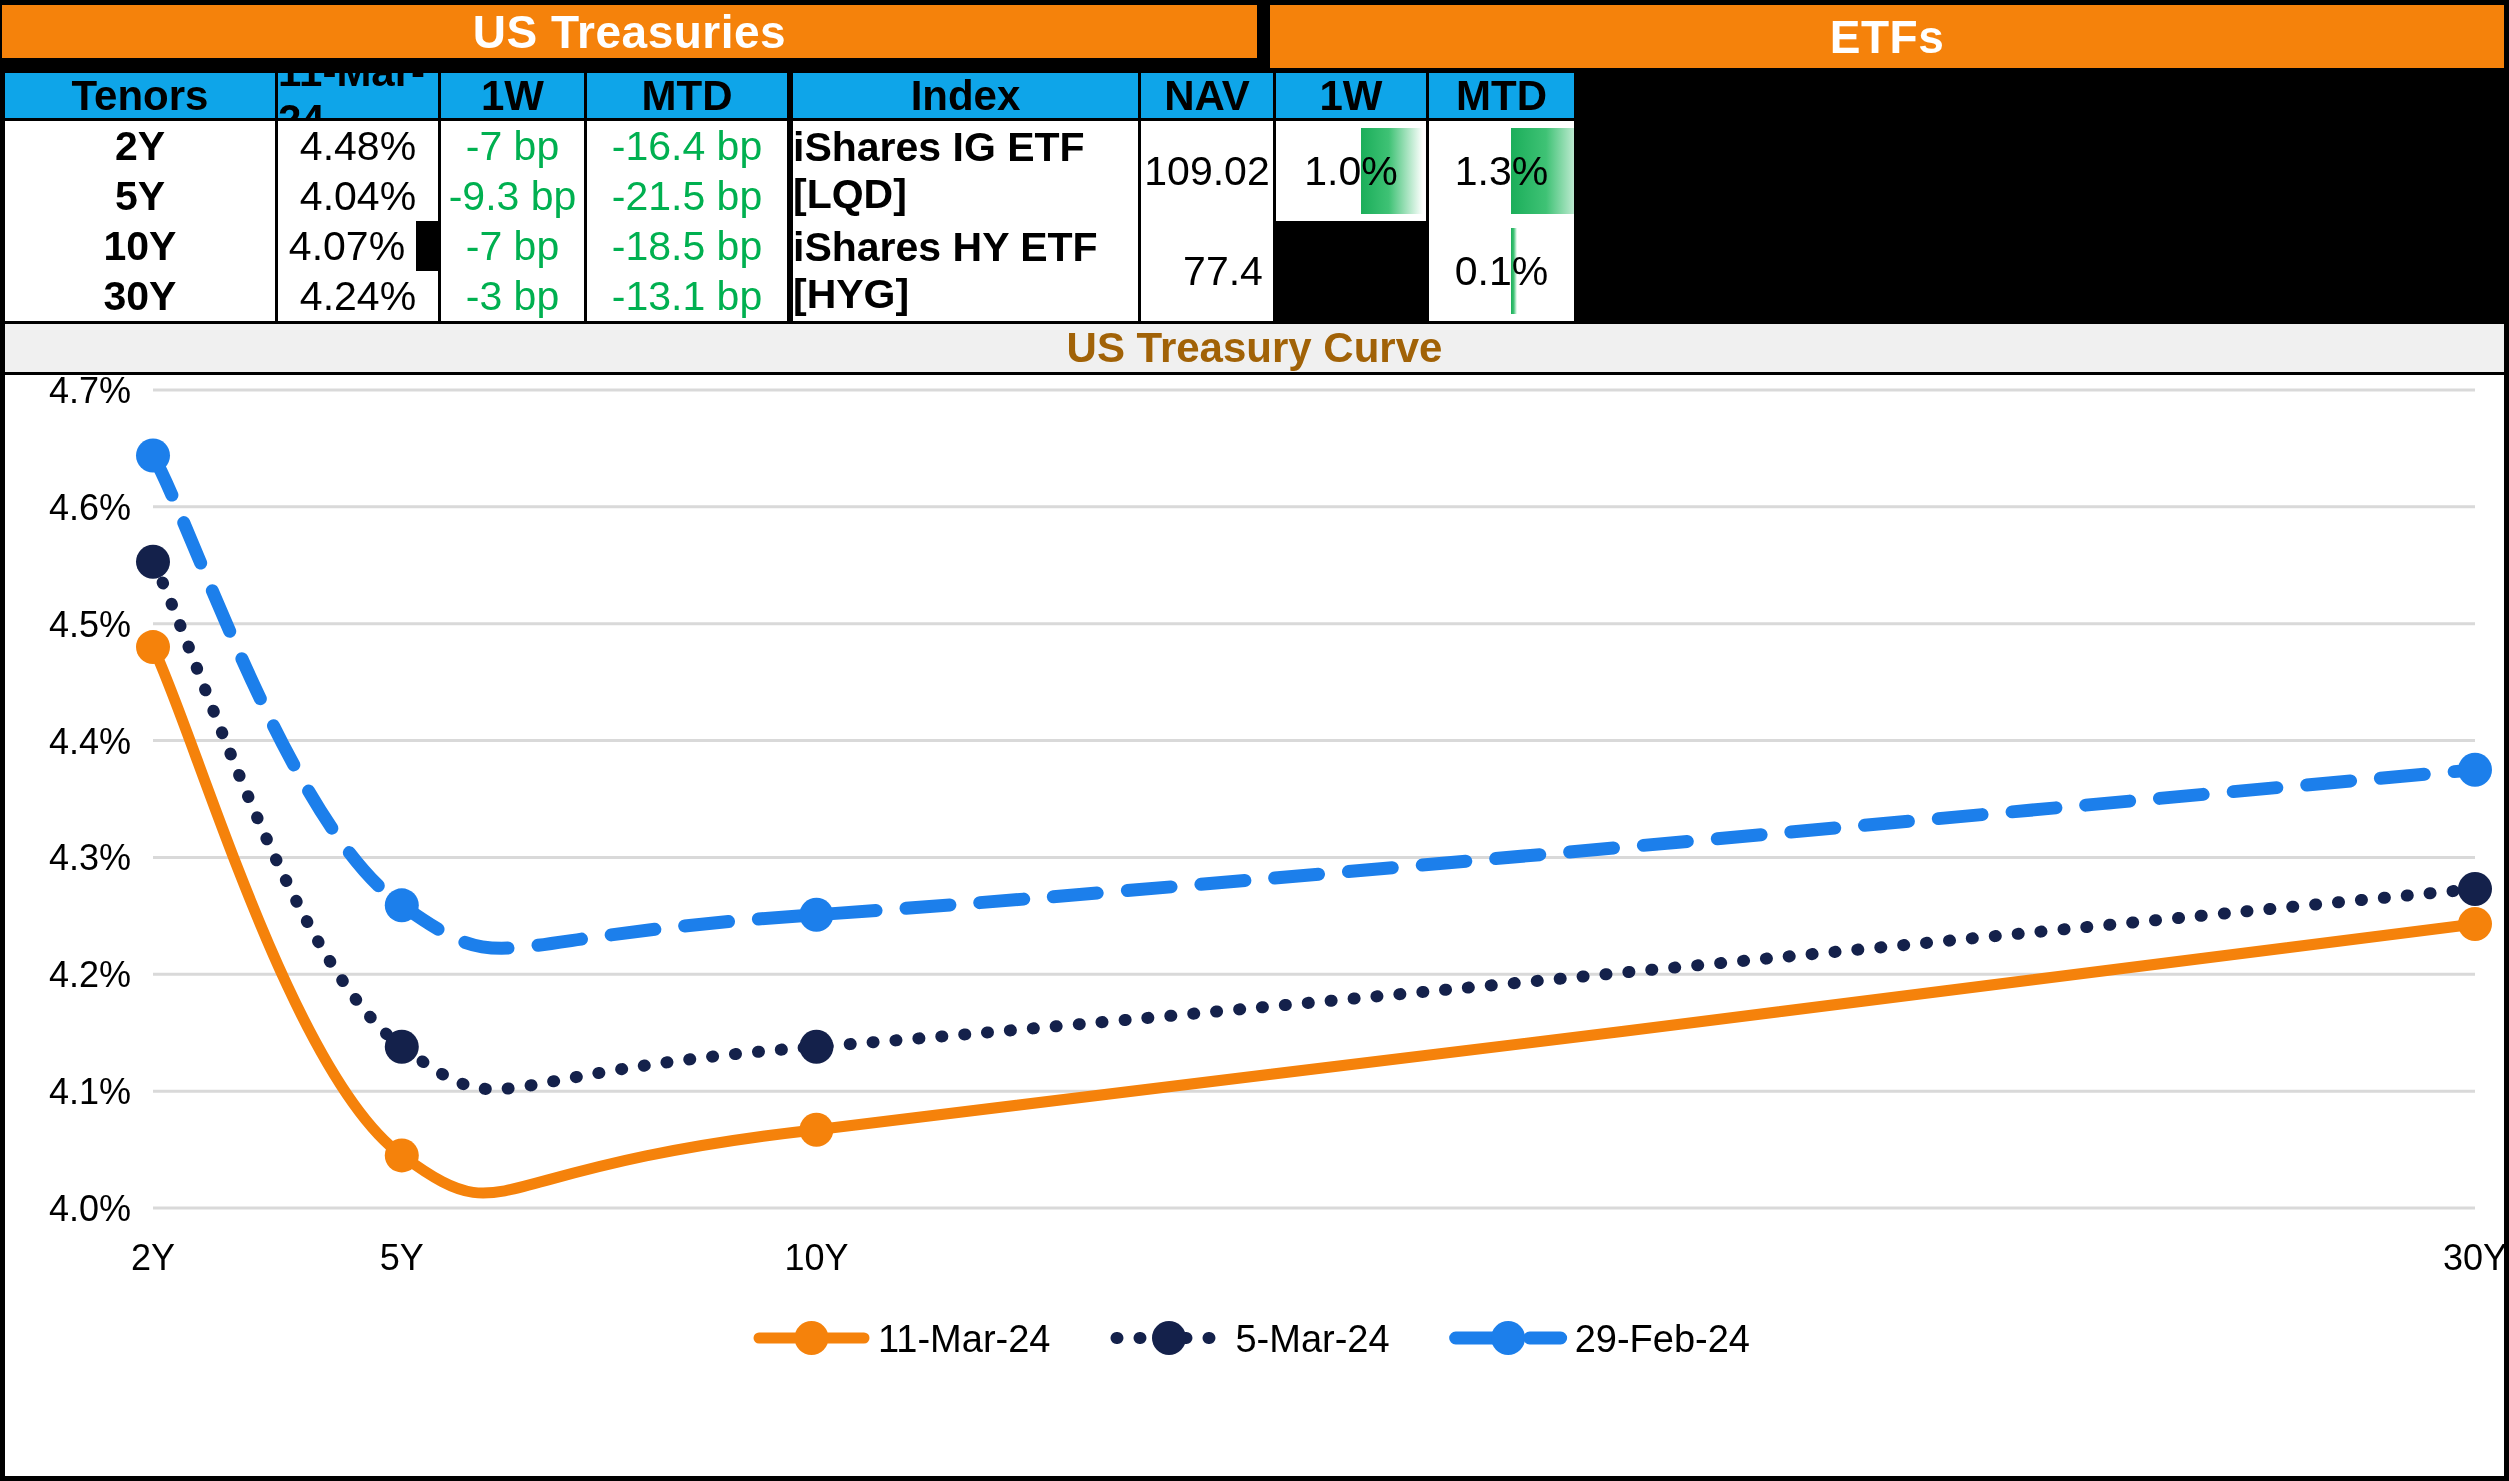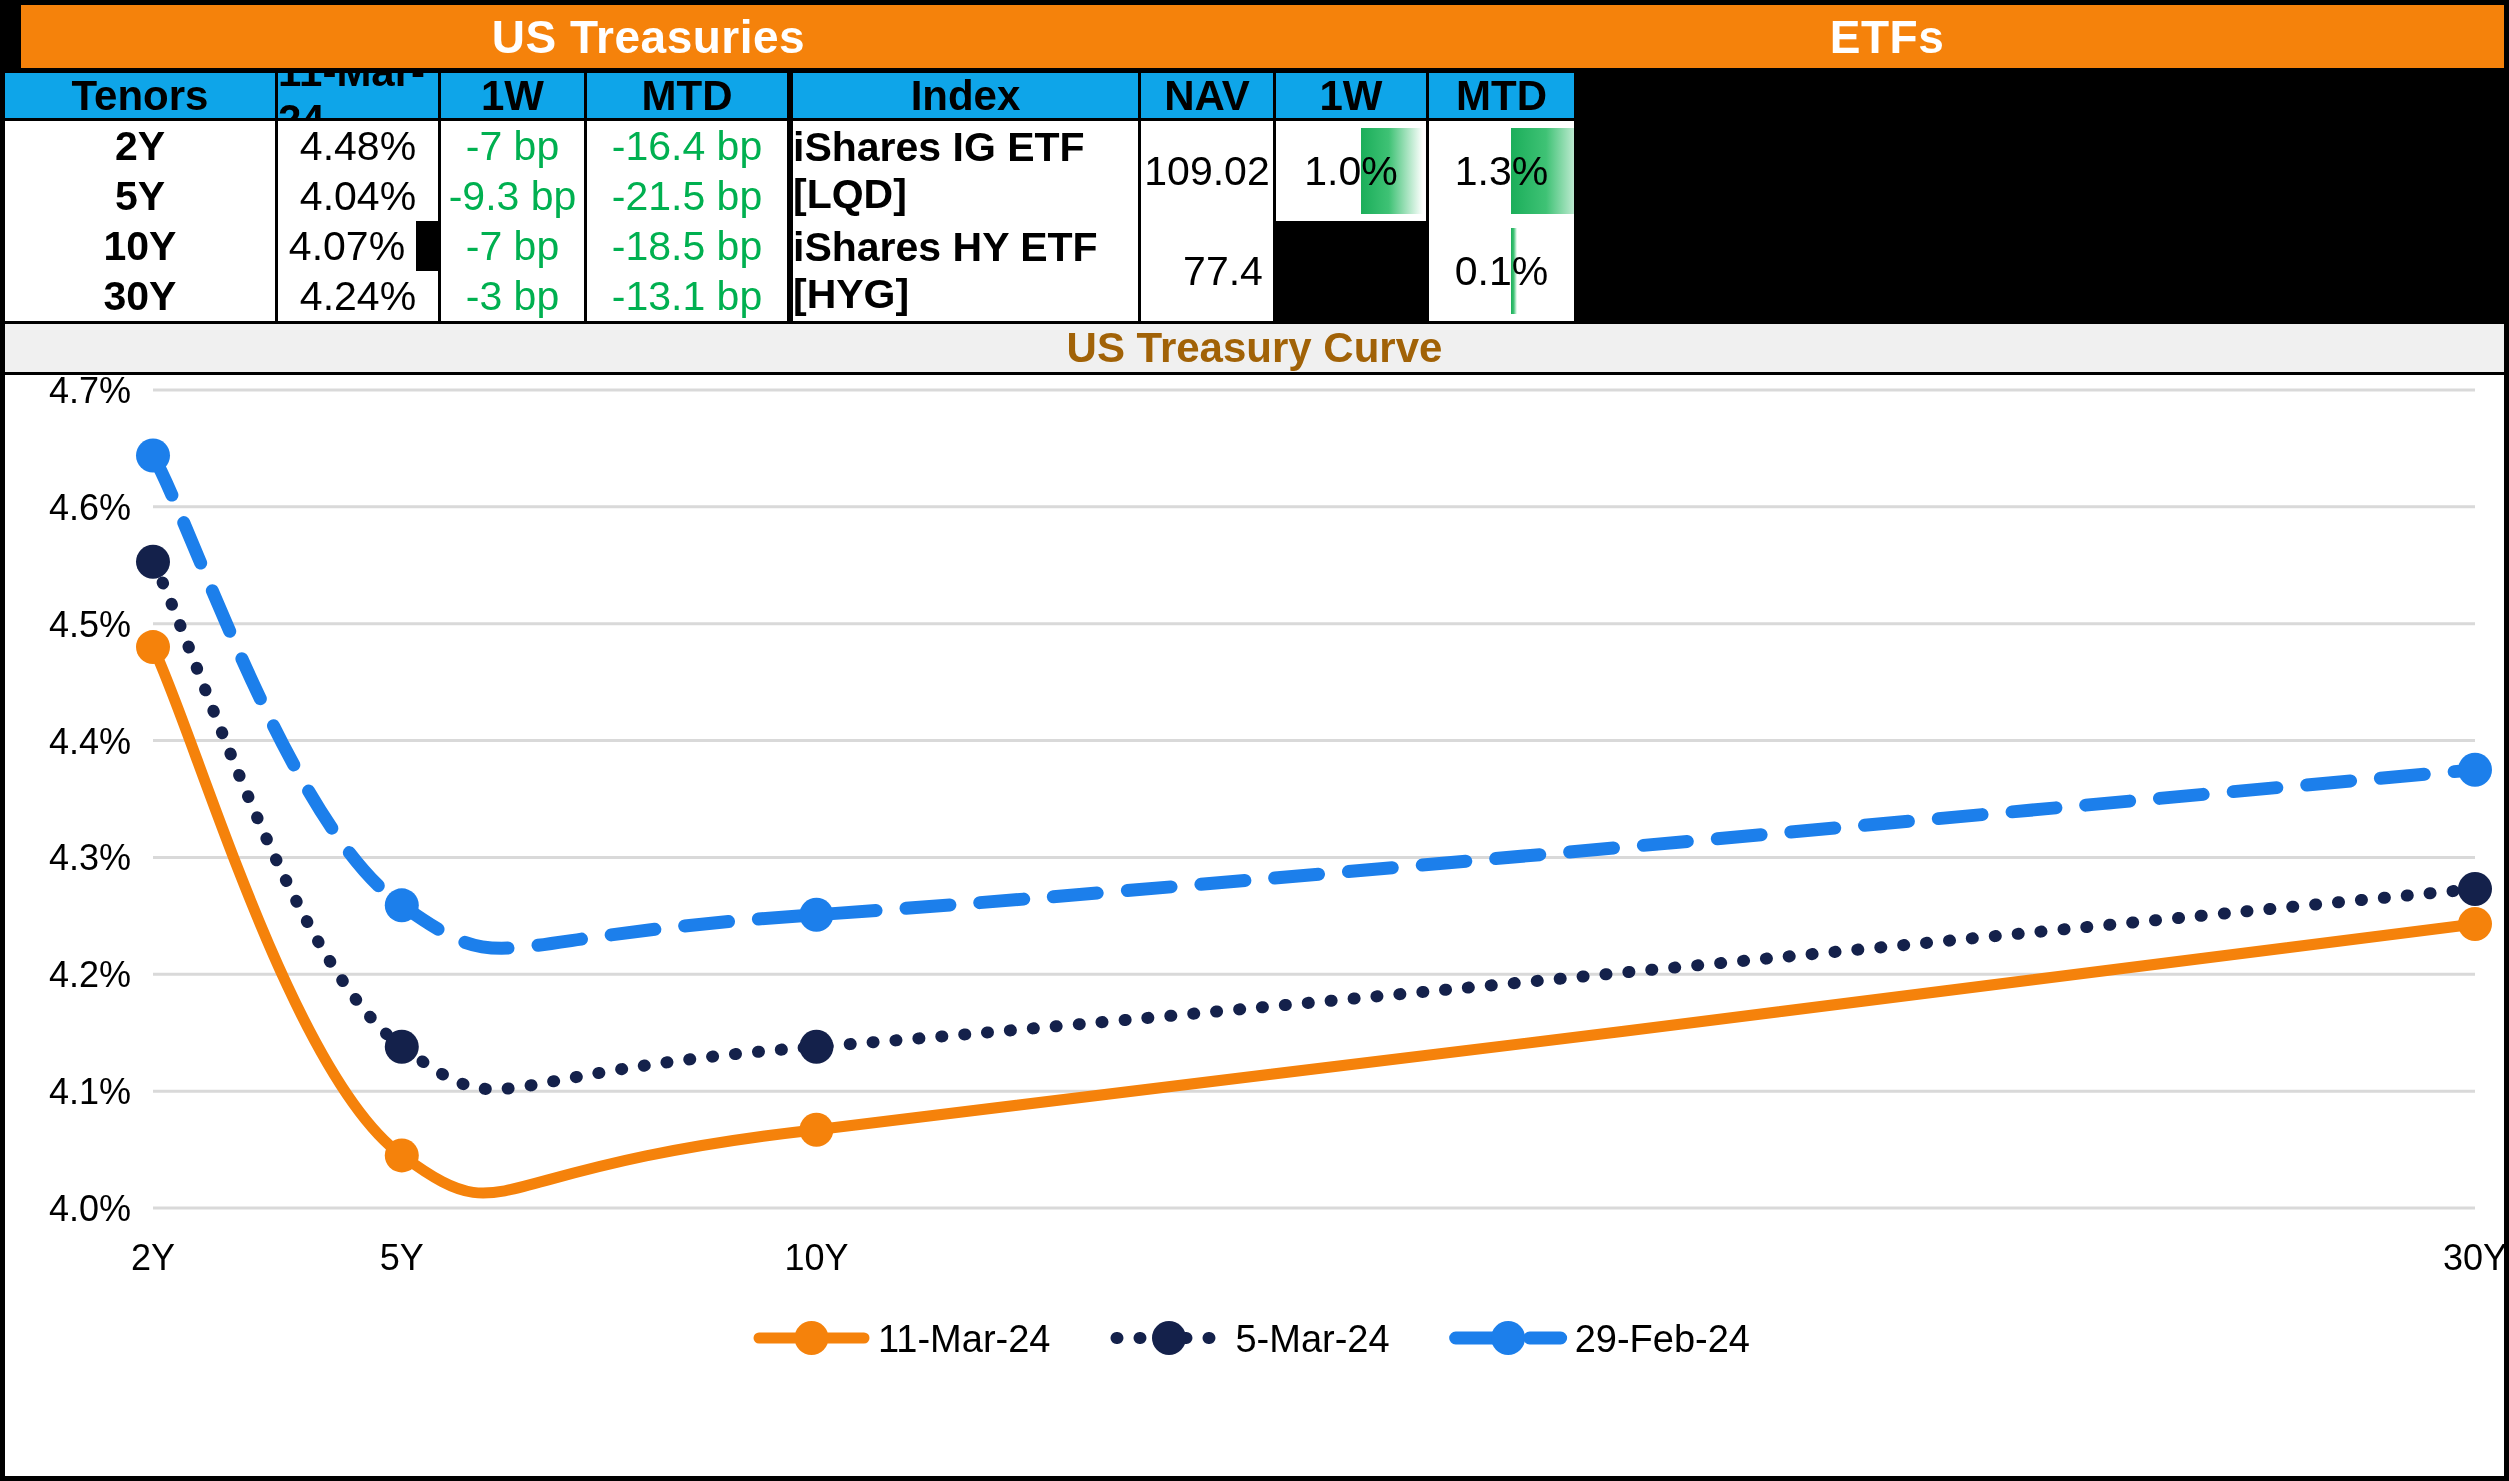--- a/index.html
+++ b/index.html
@@ -102,21 +102,21 @@
     font-family: "Liberation Sans", sans-serif;
     font-size: 38px;
     fill: #000000;
   }
 </style>
 </head>
 <body>
 
 <div id="page">
 
-  <div class="cell hdr-orange" style="left:21px; top:5px; width:1255px; height:63px;">US Treasuries</div>
+  <div class="cell hdr-orange" style="left:2px; top:5px; width:1255px; height:53px;">US Treasuries</div>
 
   <div class="cell hdr-orange" style="left:1270px; top:5px; width:1234px; height:63px;">ETFs</div>
 
   <div class="cell hdr-grey" style="left:5px; top:73px; width:270px; height:45px;">Tenors</div>
   <div class="cell hdr-grey" style="left:278px; top:73px; width:160px; height:45px;">11-Mar-24</div>
   <div class="cell hdr-grey" style="left:441px; top:73px; width:143px; height:45px;">1W</div>
   <div class="cell hdr-grey" style="left:587px; top:73px; width:200px; height:45px;">MTD</div>
 
   <div class="cell hdr-grey" style="left:793px; top:73px; width:345px; height:45px;">Index</div>
   <div class="cell hdr-grey" style="left:1141px; top:73px; width:132px; height:45px;">NAV</div>

